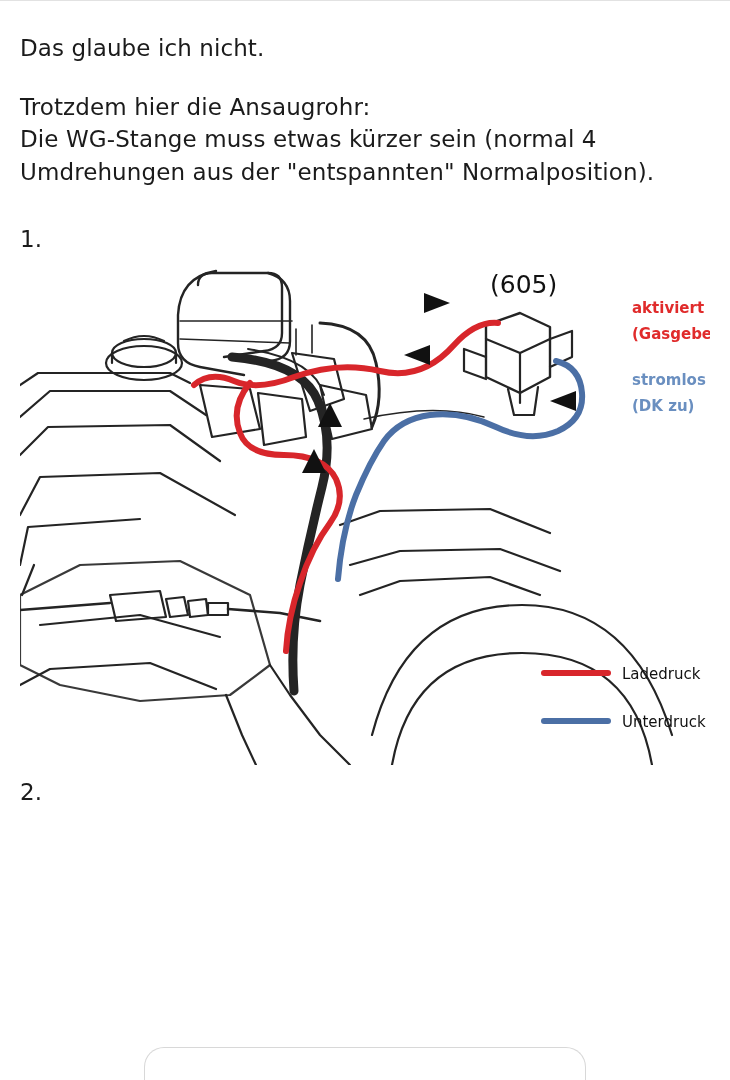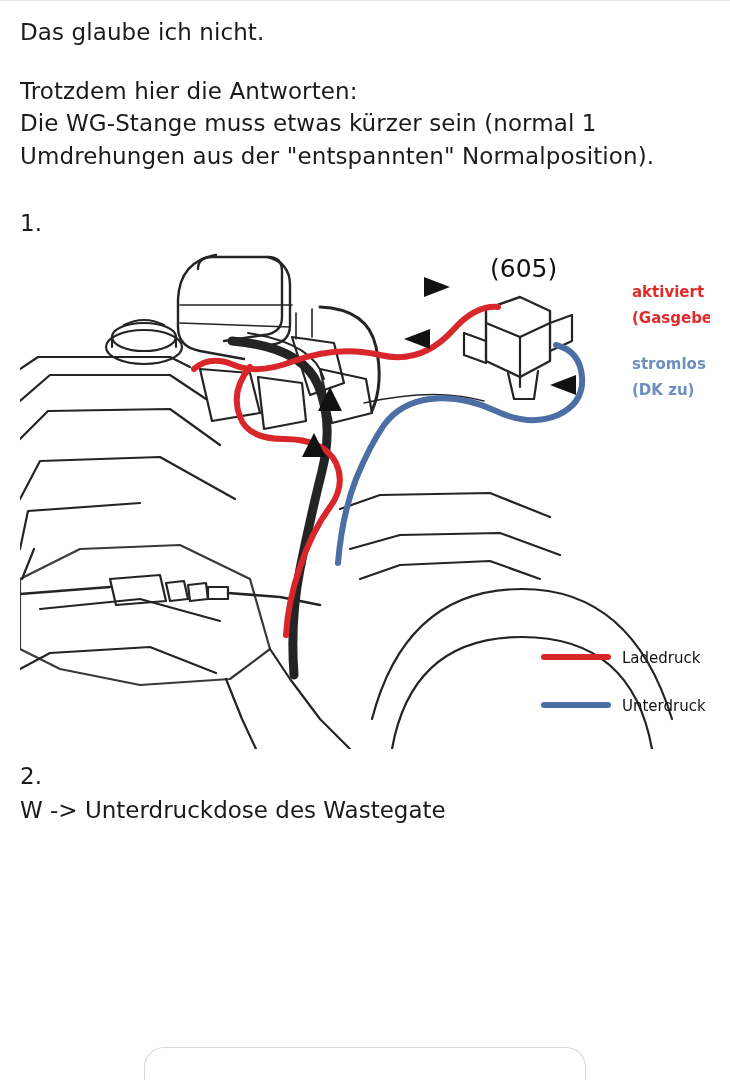--- a/index.html
+++ b/index.html
@@ -13,21 +13,21 @@
     position: relative;
     overflow: hidden;
     font-family: "DejaVu Sans", sans-serif;
     color: #1b1b1b;
   }
   .page {
     position: relative;
     width: 730px;
     height: 1080px;
     box-sizing: border-box;
-    padding: 0 20px;
+    padding: 16px 20px;
   }
   .topline {
     position: absolute;
     top: 0; left: 0; right: 0;
     height: 1px;
     background: #e2e2e2;
   }
   .text-block {
     font-size: 23px;
     line-height: 1.42;
@@ -73,22 +73,22 @@
 <body>
 
 <div class="page">
   <div class="topline"></div>
 
   <div style="height:16px"></div>
 
   <div class="text-block">
     <p class="para">Das glaube ich nicht.</p>
     <div class="gap"></div>
-    <p class="para">Trotzdem hier die Antworten:</p>
-    <p class="para">Die WG-Stange muss etwas kürzer sein (normal 1 Umdrehungen aus der "entspannten" Normalposition).</p>
+    <p class="para">Trotzdem hier die Ansaugrohr:</p>
+    <p class="para">Die WG-Stange muss etwas kürzer sein (normal 4 Umdrehungen aus der "entspannten" Normalposition).</p>
   </div>
 
   <div style="height:34px"></div>
 
   <div class="num-label">1.</div>
 
   <div class="figure-wrap">
     <svg width="690" height="500" viewBox="0 0 690 500" xmlns="http://www.w3.org/2000/svg">
       <g fill="none" stroke="#242424" stroke-width="2.2" stroke-linecap="round" stroke-linejoin="round">
 
@@ -179,17 +179,16 @@
         <line x1="524" y1="456" x2="588" y2="456" stroke="#4b6fa5" stroke-width="6" stroke-linecap="round"></line>
         <text x="602" y="462" font-family="DejaVu Sans, sans-serif" font-size="15" fill="#111">Unterdruck</text>
       </g>
     </svg>
   </div>
 
   <div style="height:10px"></div>
 
   <div class="bottom-block">
     <div>2.</div>
-    <div>W -&gt; Unterdruckdose des Wastegate</div>
   </div>
 
   <div class="bottom-bar"></div>
 </div>
 
 </body></html>

